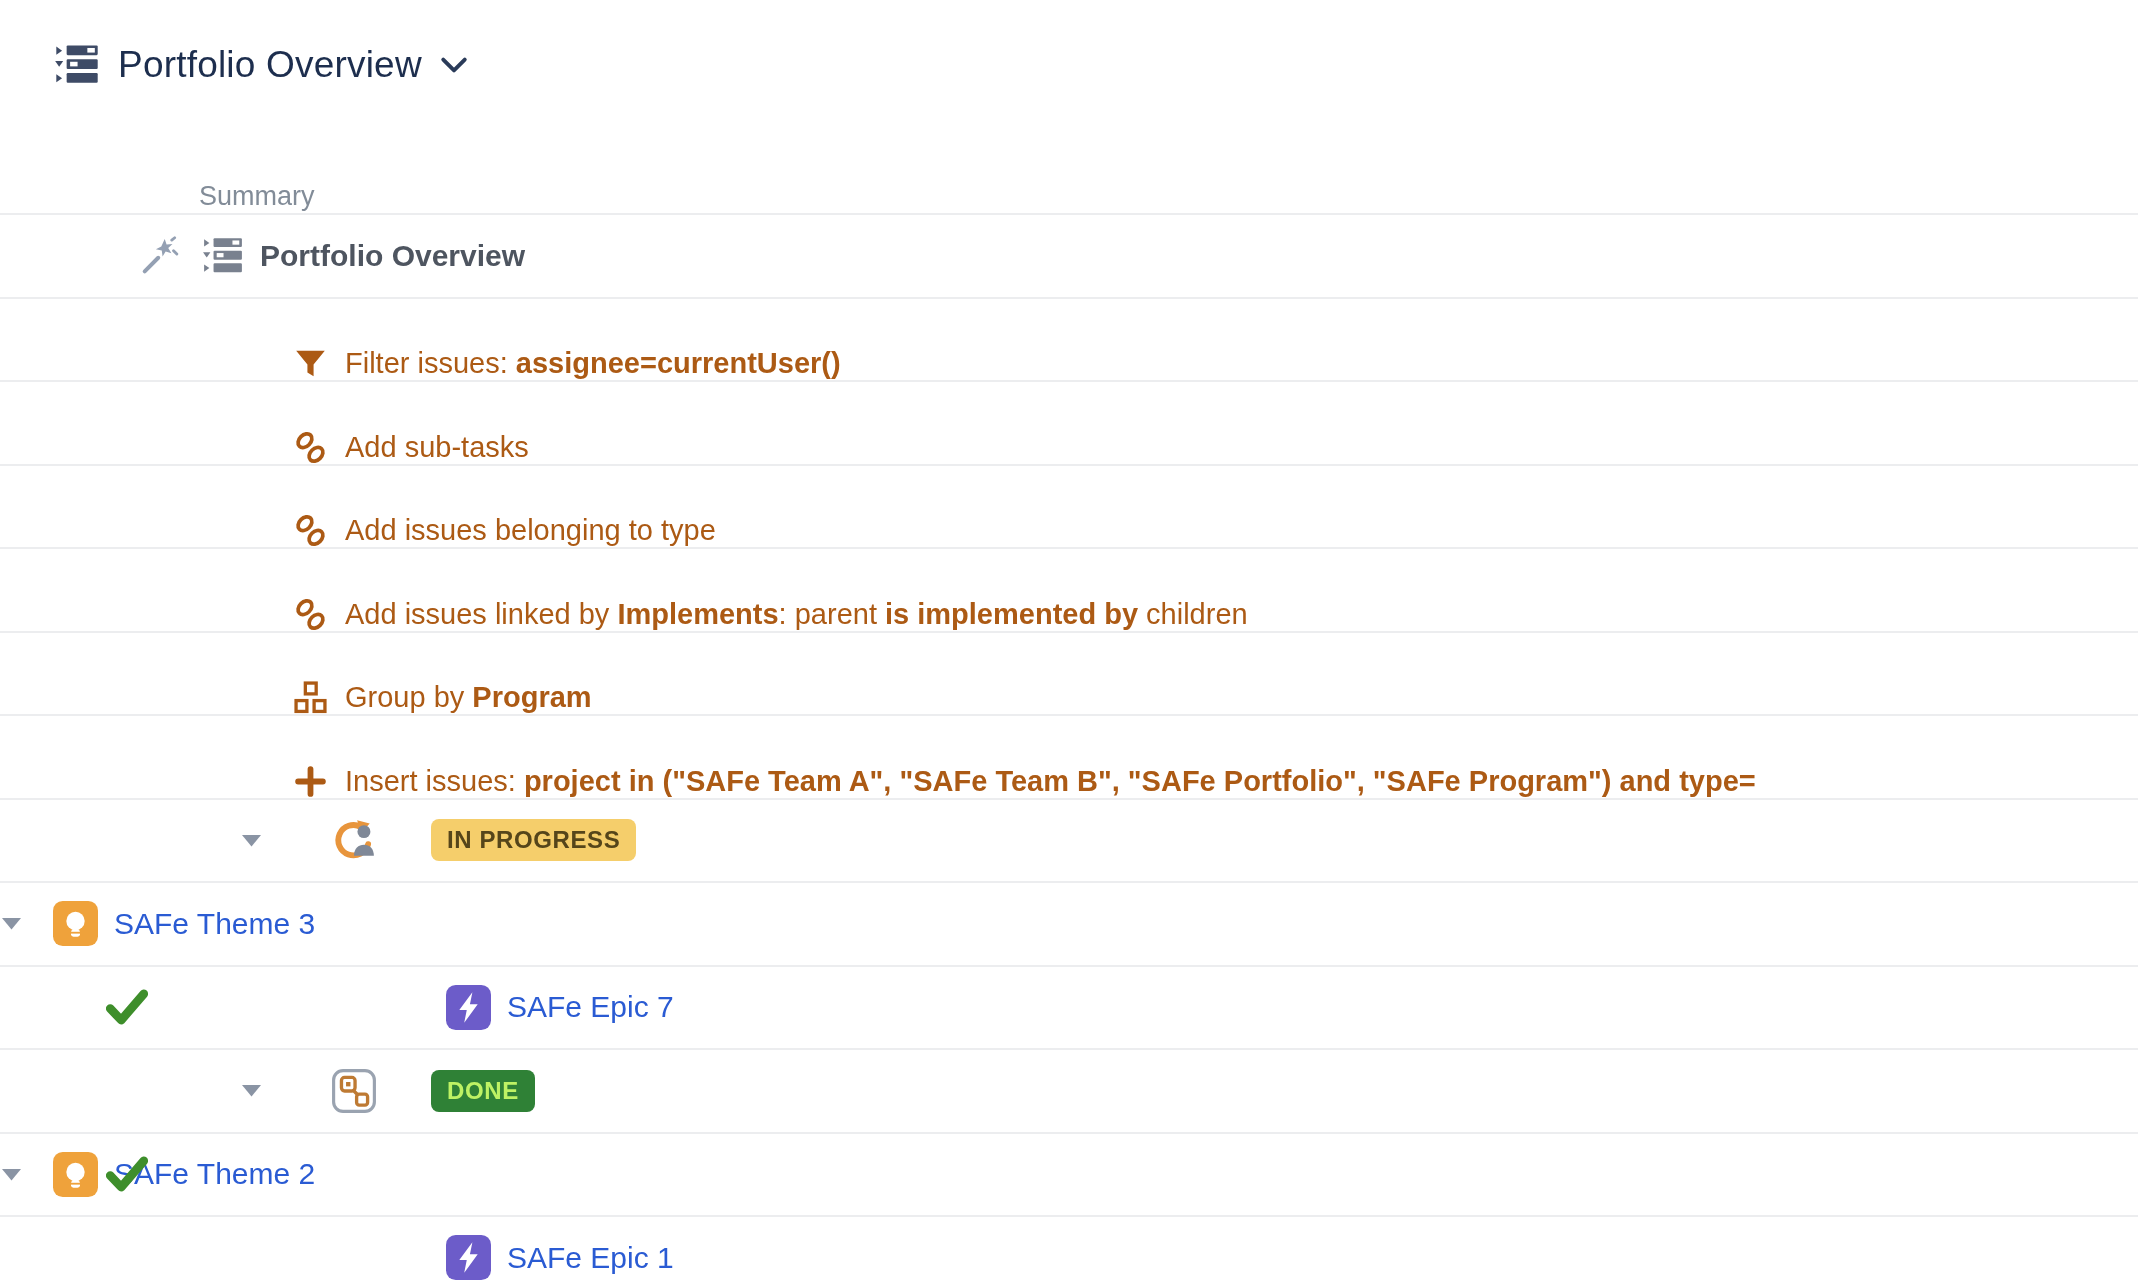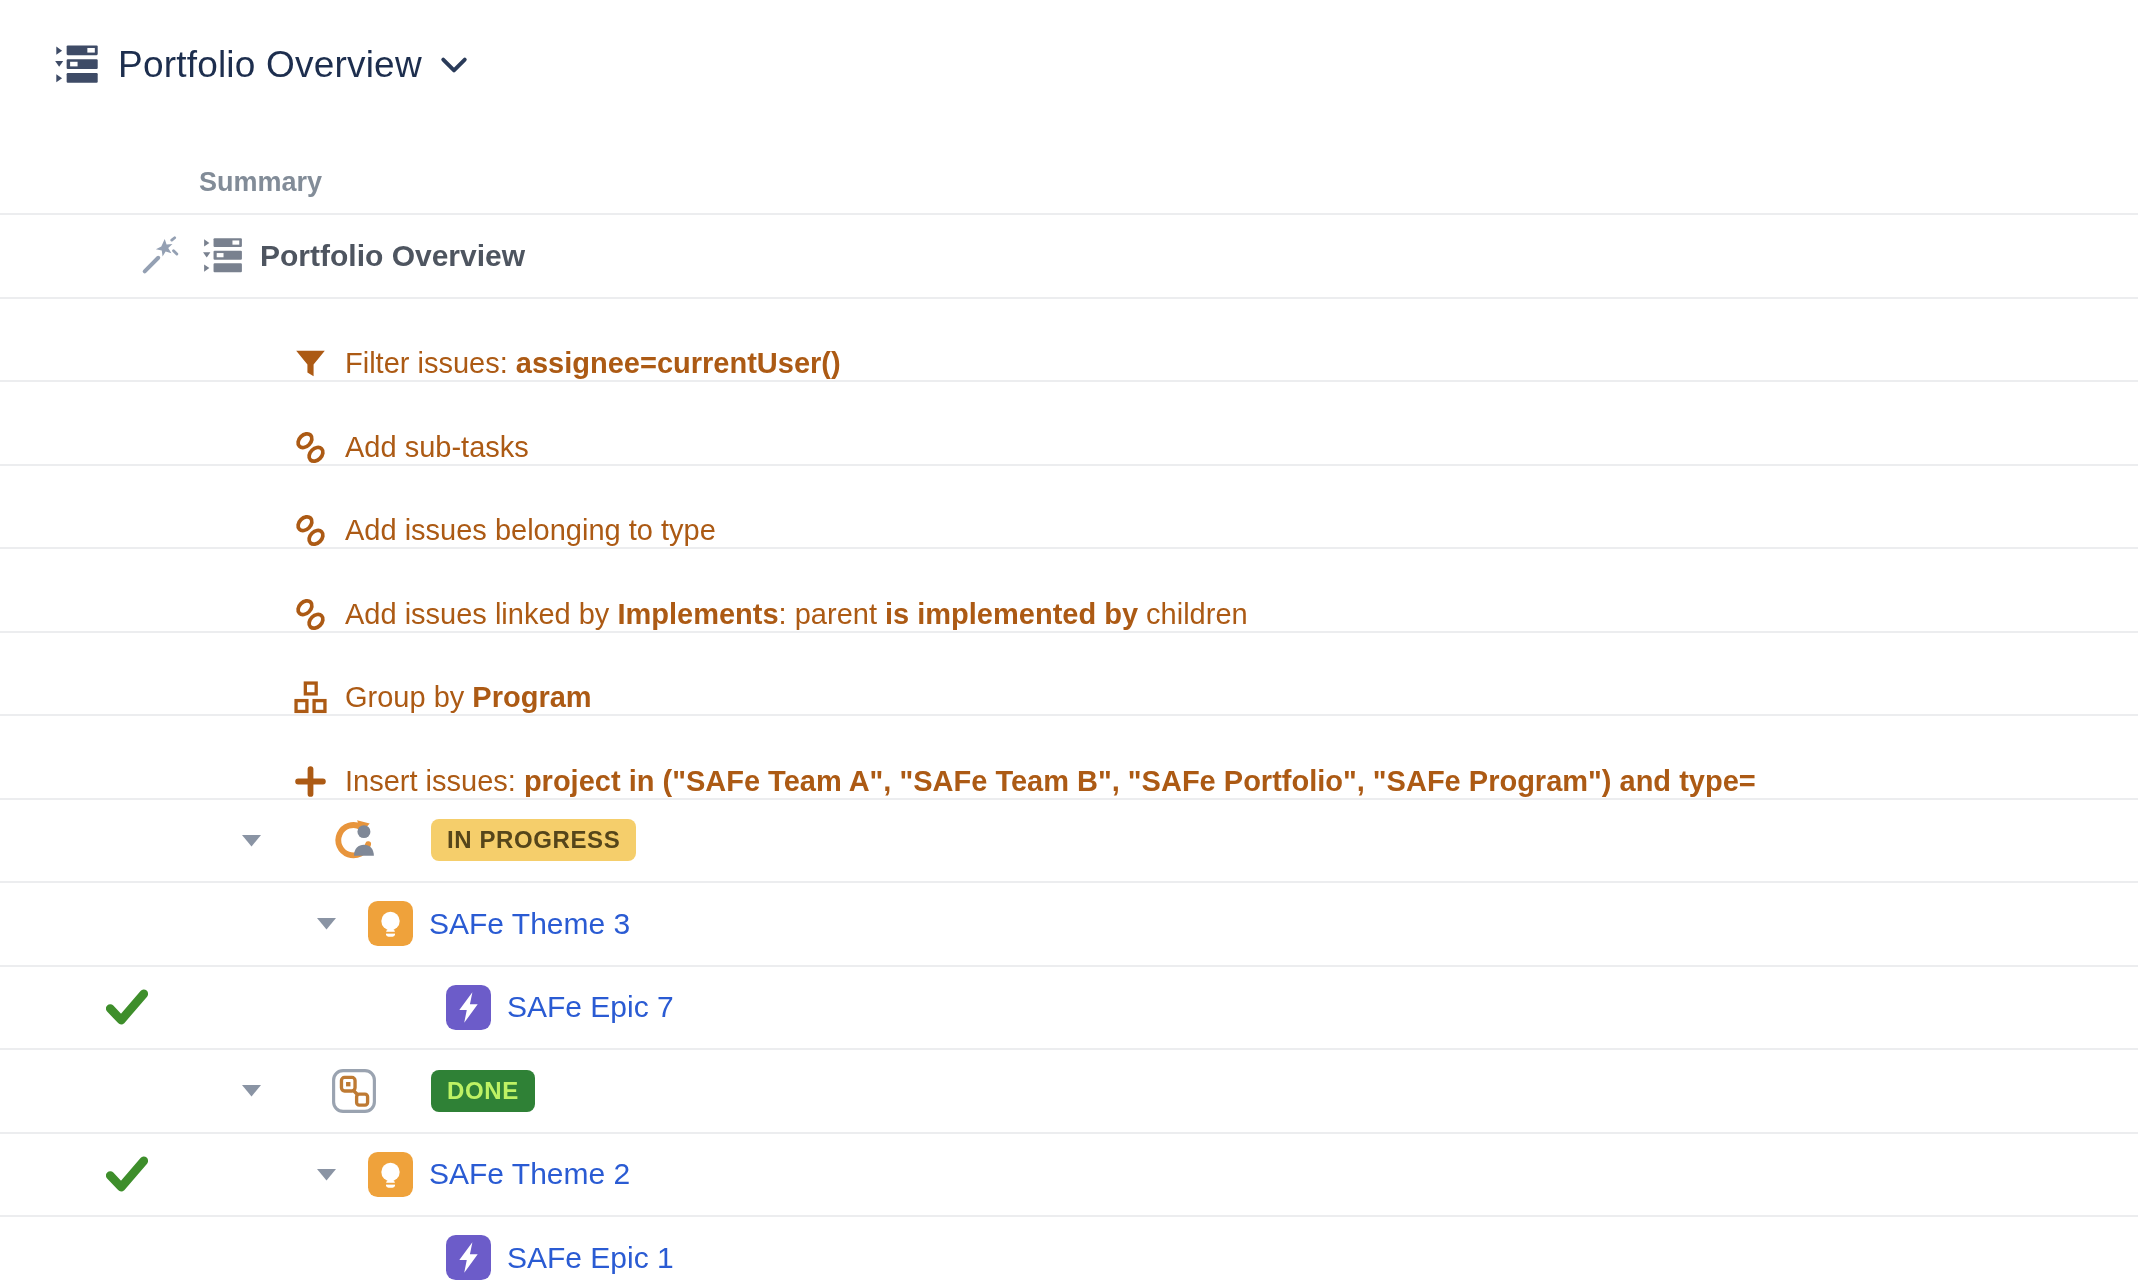--- a/index.html
+++ b/index.html
@@ -7,33 +7,33 @@
     width:2138px;height:1286px;overflow:hidden;background:#ffffff;
     font-family:"Liberation Sans","DejaVu Sans",sans-serif;
     position:relative;
   }
   .top{position:relative;height:213px;}
   .title-bar{position:absolute;left:54px;top:44px;display:flex;align-items:center;cursor:pointer;}
   .title-icon{width:46px;height:42px;color:#3E4B66;margin-right:18px;display:flex;align-items:center;}
   .title-text{font-size:37px;font-weight:500;color:var(--title-text);letter-spacing:.2px;}
   .title-chevron{margin-left:18px;display:flex;align-items:center;color:#2A3B59;}
   .col-header{
-    position:absolute;left:199px;top:167px;
-    font-size:27px;font-weight:700;color:var(--column-header-text);
+    position:absolute;left:199px;top:181px;
+    font-size:27px;font-weight:400;color:var(--column-header-text);
   }
   #rows{position:relative;}
   .row{
     position:relative;height:83.5px;border-top:2px solid var(--row-divider);
     box-sizing:border-box;white-space:nowrap;overflow:hidden;
   }
   .row-content{display:flex;align-items:center;height:100%;}
   .kind-root .row-content{padding-left:140px;}
   .kind-generator .row-content{padding-left:294px;align-items:flex-end;}
   .kind-group .row-content{padding-left:240px;gap:44px;}
-  .level-theme .row-content{padding-left:315px;}
+  .level-theme .row-content{}
   .level-epic .row-content{padding-left:446px;}
   .icn{display:inline-flex;align-items:center;justify-content:center;flex:none;}
   .icn svg{display:block;}
   .icn-wand{width:40px;height:40px;color:#94A0B3;margin-right:22px;}
   .icn-structure{width:42px;height:38px;color:#79818F;margin-right:16px;}
   .icn-gen{width:33px;height:33px;color:var(--generator-text);margin-right:18px;}
   .icn-status{width:46px;height:46px;margin-right:10px;}
   .icn-issue{width:45px;height:45px;margin-right:16px;}
   .triangle{display:inline-flex;flex:none;margin-right:24px;cursor:pointer;}
   .level-theme .triangle{margin-right:30px;}

